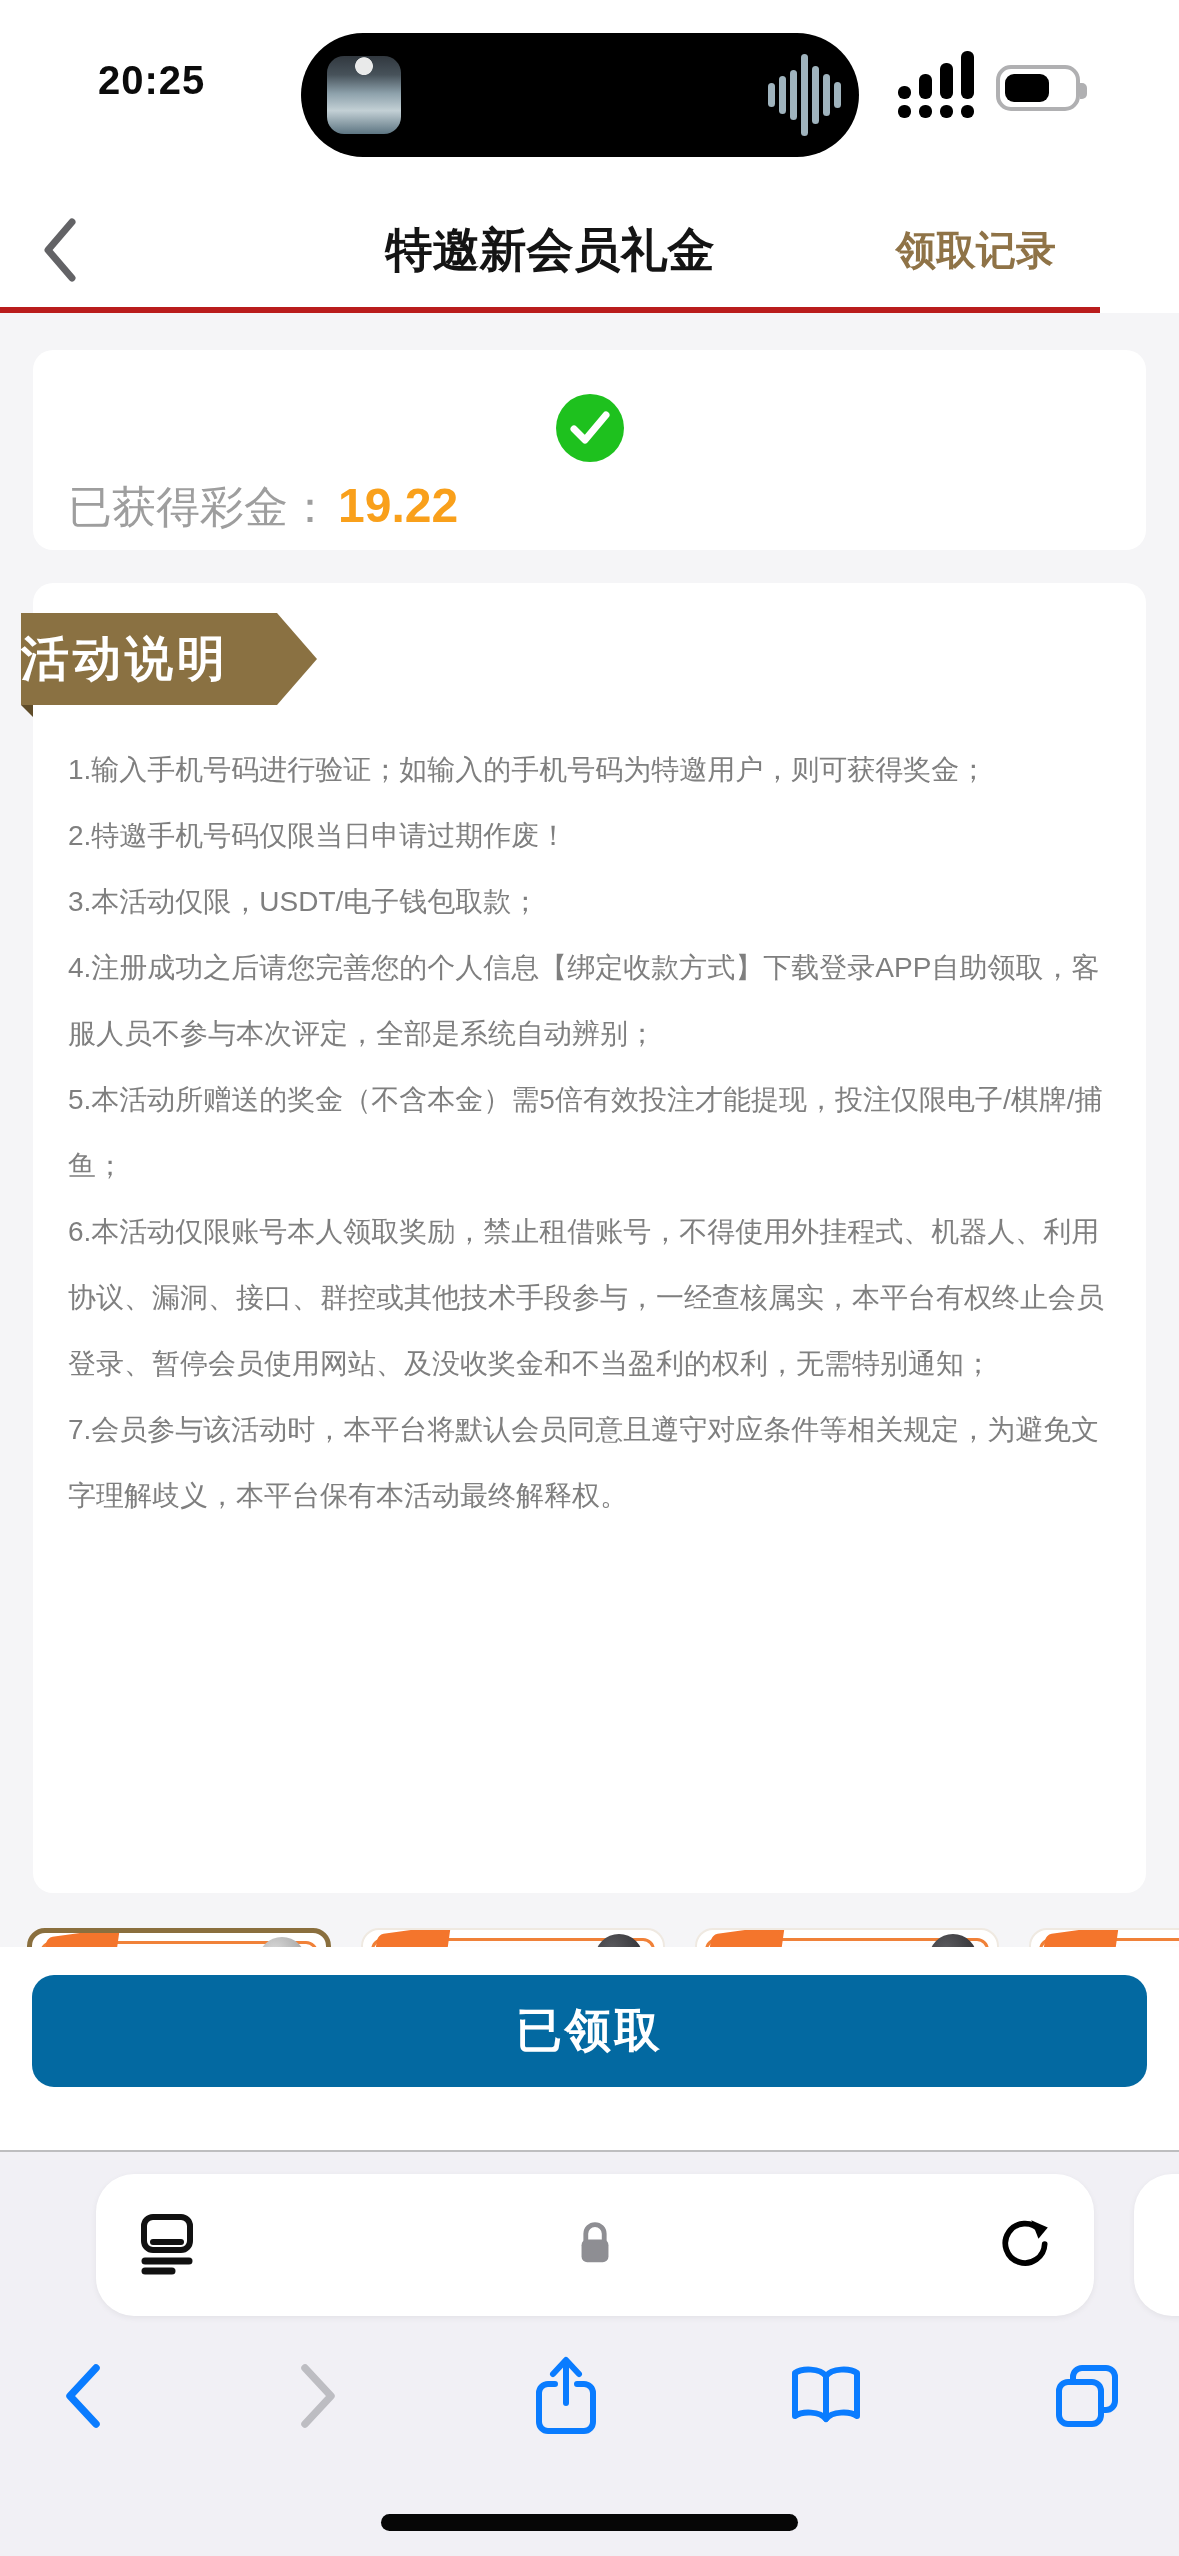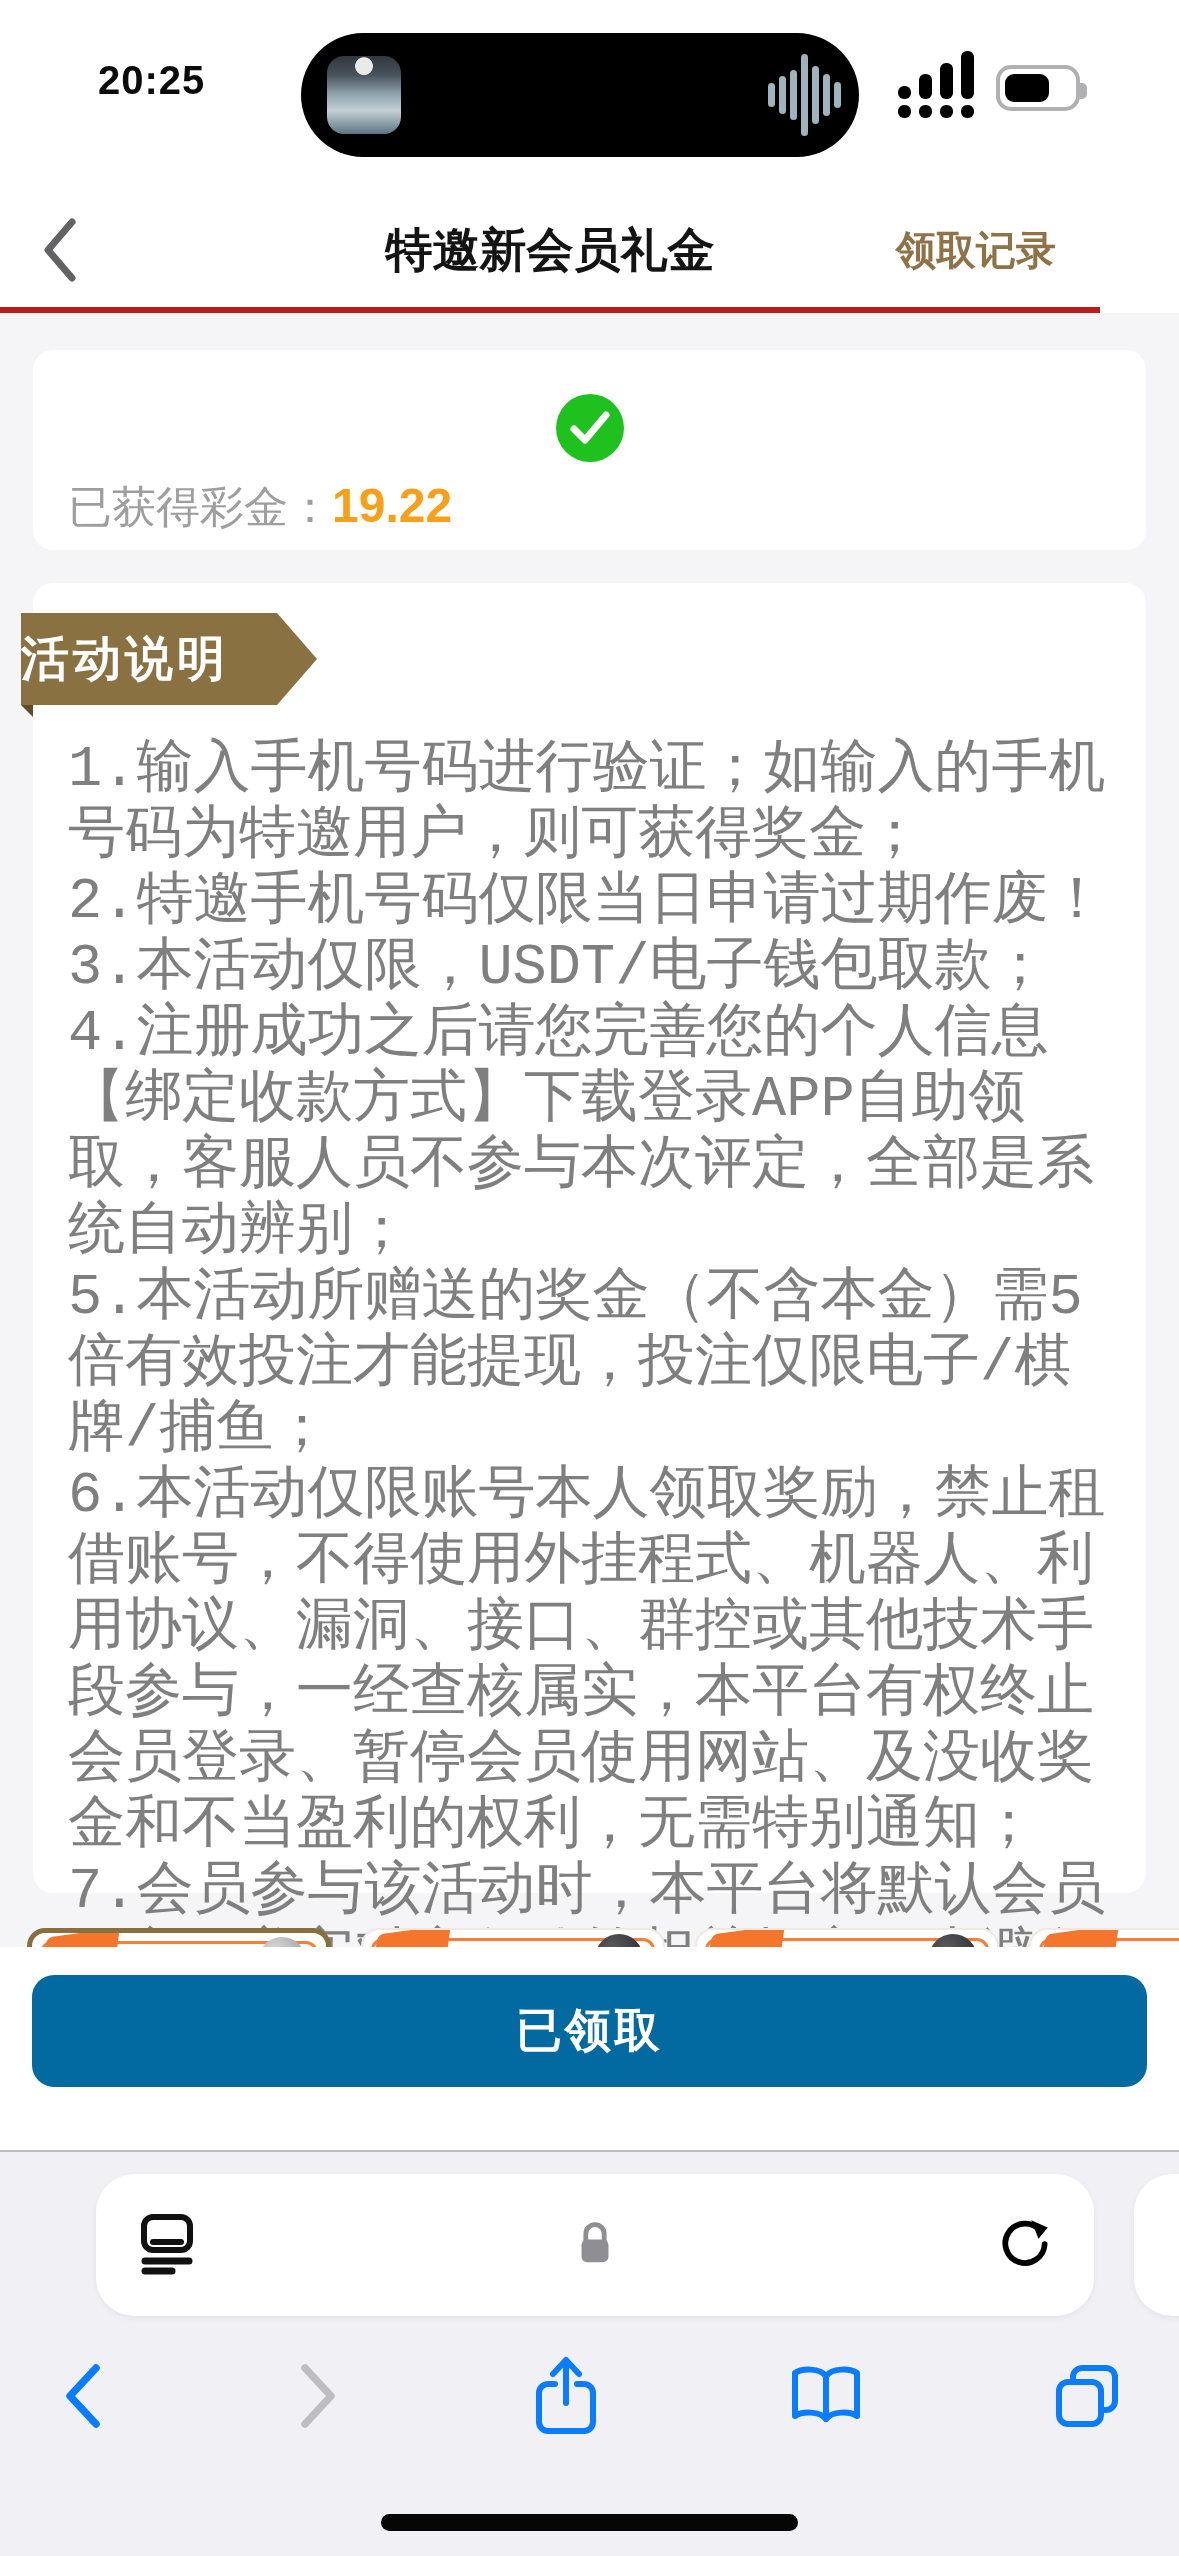--- a/index.html
+++ b/index.html
@@ -34,33 +34,33 @@
   .nav-records { position:absolute; right:44px; top:0; height:121px; display:flex; align-items:center;
     font-size:40px; font-weight:600; color:#8f7347; background:none; border:none; cursor:pointer; }
 
   
   .content-bg { position:absolute; left:0; top:313px; width:1179px; height:1634px; background:#f5f5f7; }
   .card { position:absolute; background:#fff; border-radius:20px; }
   .card.success { left:33px; top:350px; width:1113px; height:200px; }
   .success-row1 { position:absolute; left:0; top:44px; width:100%; display:flex; align-items:center; justify-content:center; gap:26px; }
   .check-circle { width:68px; height:68px; border-radius:50%; background:#1ec11e; display:flex; align-items:center; justify-content:center; }
   .success-msg { font-size:51px; font-weight:700; color:#1d1d1f; }
-  .success-row2 { position:absolute; left:35px; top:128px; display:flex; align-items:baseline; gap:0;text-align:right; }
+  .success-row2 { position:absolute; left:35px; top:128px; display:flex; align-items:baseline; gap:6px;text-align:right; }
   .bonus-label { font-size:44px; color:#9e9e9e; }
   .bonus-value { font-size:48px; font-weight:600; color:#f9a01b; }
 
   .card.rules { left:33px; top:583px; width:1113px; height:1310px; }
   .ribbon { position:absolute; left:-12px; top:30px; width:296px; height:92px; background:#8a7142;
     clip-path:polygon(0 0, 256px 0, 296px 46px, 256px 92px, 0 92px);
     display:flex; align-items:center; }
   .ribbon span { font-size:48px; font-weight:700; color:#fff; letter-spacing:4px; }
   .ribbon-fold { position:absolute; left:-12px; top:122px; width:12px; height:12px; background:#5f4c29;
     clip-path:polygon(0 0, 100% 0, 100% 100%); }
   .rules-text { position:absolute; left:35px; top:154px; width:1042px; }
-  .rules-text p { font-size:57px; line-height:66px; color:#7f7f7f; word-break:break-all;font-family:Liberation Mono, monospace; }
+  .rules-text p { font-size:28px; line-height:66px; color:#7f7f7f; word-break:break-all; }
 
   
   .thumbs { position:absolute; left:27px; top:1928px; display:flex; gap:30px; z-index:1; }
   .thumb { position:relative; flex:none; width:304px; height:150px; background:#fff; border:2px solid #efe9e1;
     border-radius:18px; overflow:hidden; cursor:pointer; }
   .thumb.selected { border:5px solid #8a6f3e; }
   .thumb-inner { position:absolute; left:8px; right:8px; top:8px; height:122px; border:3px solid #f08138;
     border-radius:12px; background:linear-gradient(180deg,#fffdfc,#fdf3ec); }
   .thumb-ribbon { position:absolute; left:12px; top:0px; width:74px; height:32px; background:#f4752c;
     border-radius:6px; transform:rotate(-8deg) skewX(-16deg); }

